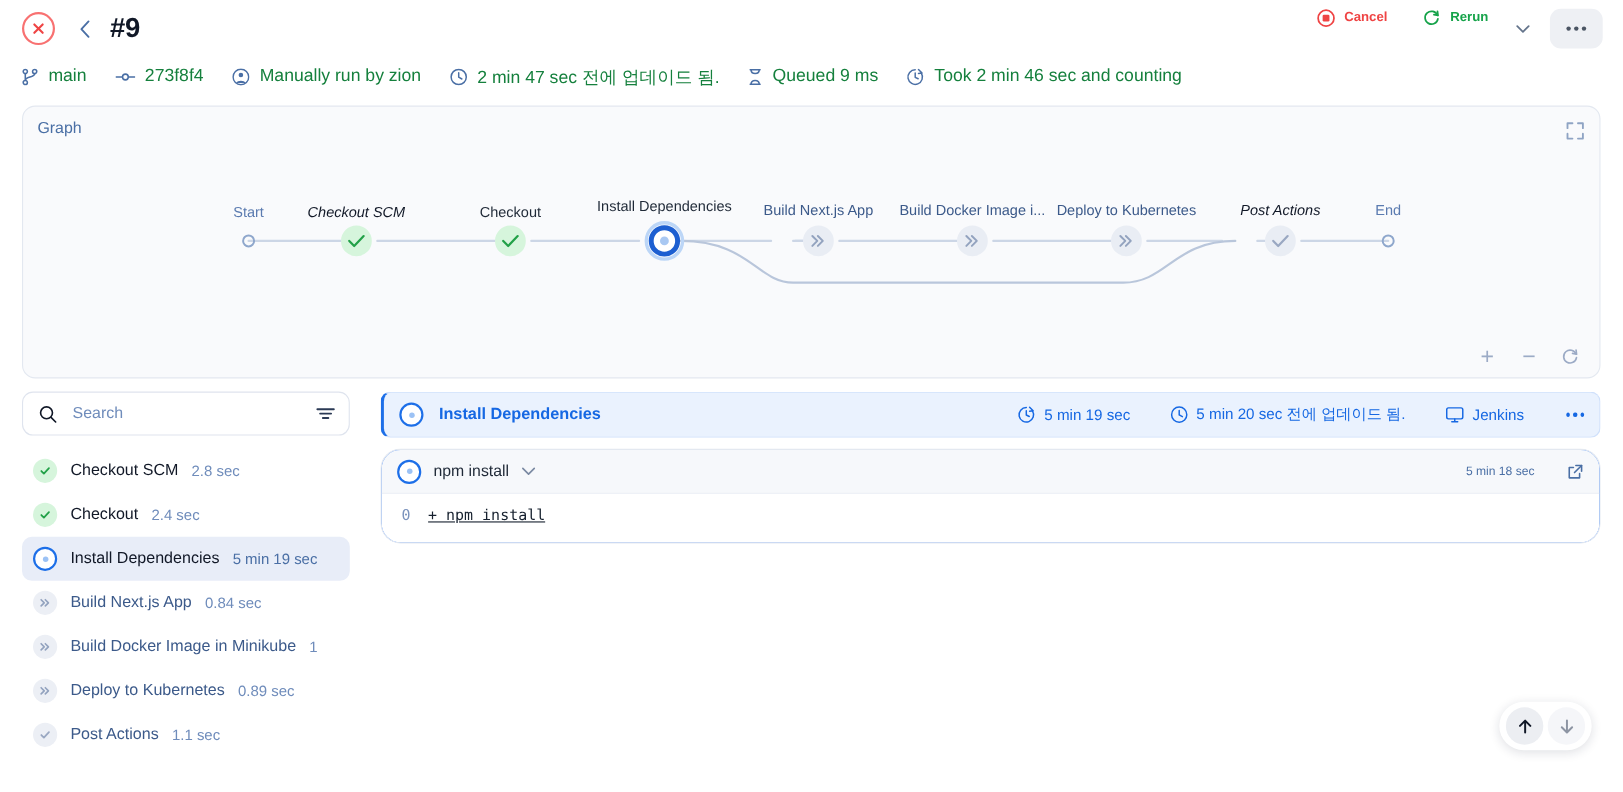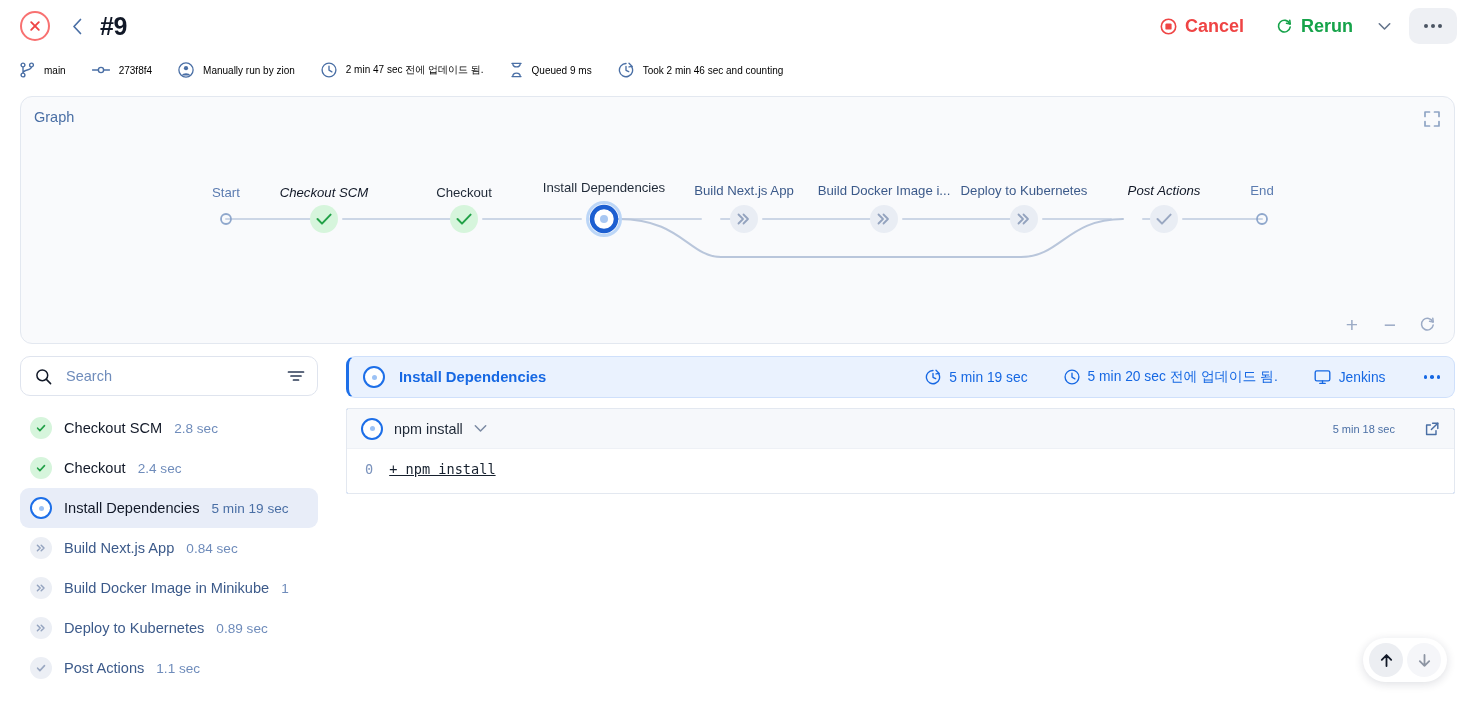--- a/index.html
+++ b/index.html
@@ -40,28 +40,27 @@
     margin-left: 12px;
     font-size: 25px;
     font-weight: bold;
     letter-spacing: -0.3px;
     color: #111827;
   }
   .header-spacer { flex: 1 1 auto; }
 
   .btn {
     display: inline-flex;
-    align-items: center;
     gap: 8px;
     height: 36px;
     padding: 0 16px;
     border-radius: 9px;
     background: transparent;
     border: none;
-    font-size: 18px;
+    font-size: 12px;
     font-family: inherit;
     cursor: pointer;
     white-space: nowrap;
   }
   .btn-cancel { color: #ef4444; font-weight: 600; }
   .btn-rerun  { color: #16a34a; font-weight: 600; }
   .btn-chevron {
     width: 30px; height: 34px;
     display: inline-flex; align-items: center; justify-content: center;
     color: #64748b; cursor: pointer; border-radius: 8px;
@@ -79,22 +78,22 @@
   .dot3 { width: 4px; height: 4px; border-radius: 50%; background: #4b5563; display:block; }
   .dot3.sm { width: 3.5px; height: 3.5px; }
 
   
   .metabar {
     height: 36px;
     display: flex;
     align-items: center;
     padding: 0 20px;
     gap: 0px;
-    color: #000000;
-    font-size: 10px;
+    color: #15803d;
+    font-size: 16px;
   }
   .meta-item {
     display: inline-flex;
     align-items: center;
     gap: 9px;
     margin-right: 26px;
     white-space: nowrap;
     cursor: default;
   }
   .meta-item .ic { display: inline-flex; align-items: center; color: #4a6fa5; }
@@ -246,21 +245,21 @@
   .sh-more {
     margin-left: 26px;
     display: inline-flex; align-items: center; gap: 3px;
     cursor: pointer;
   }
   .sh-more .dot3 { background: #1668e3; }
 
   .step-card {
     margin-top: 10px;
     border: 1px solid #e3e8f0;
-    border-radius: 2px;
+    border-radius: 18px;
     background: #3b82f6;
     overflow: hidden;
   }
   .step-head {
     height: 40px;
     background: #f6f8fb;
     border-bottom: 1px solid #eef1f6;
     display: flex;
     align-items: center;
     padding: 0 14px 0 14px;

